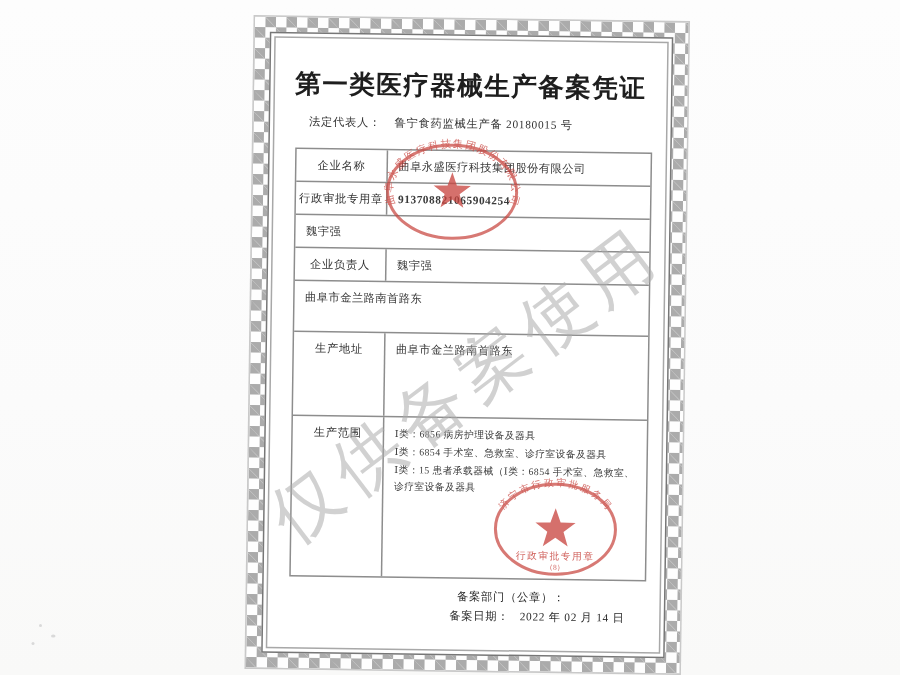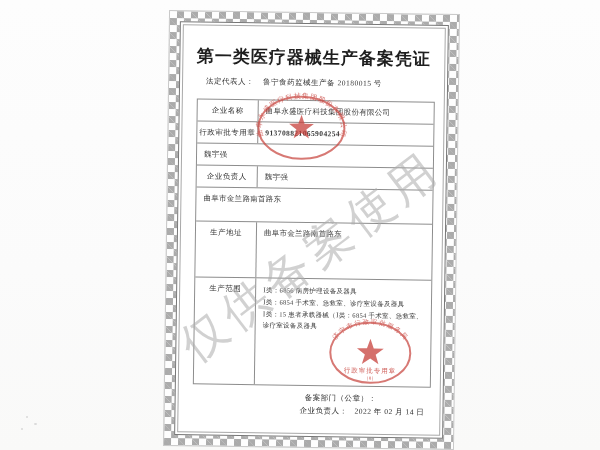--- a/index.html
+++ b/index.html
@@ -150,20 +150,20 @@
           <polygon points="44,22 47.4,31.5 57.4,31.7 49.4,37.8 52.3,47.4 44,41.6 35.7,47.4 38.6,37.8 30.6,31.7 40.6,31.5" fill="#c8453f" fill-opacity="0.9"></polygon>
           <text font-size="6.5" fill="#c8453f" letter-spacing="1.5" fill-opacity="0.9">
             <textPath href="#seal2-arc" startOffset="50%" text-anchor="middle">济宁市行政审批服务局</textPath>
           </text>
           <text x="44" y="56" text-anchor="middle" font-size="6.5" fill="#c8453f" letter-spacing="1">行政审批专用章</text>
           <text x="44" y="63" text-anchor="middle" font-size="5" fill="#c8453f">（8）</text>
         </svg>
 
         <div class="footer-dept">备案部门（公章）：</div>
         <div class="footer-date">
-          <span>企业负责人：</span>
+          <span>备案日期：</span>
           <span>2022 年 02 月 14 日</span>
         </div>
 
       </div>
     </div>
   </div>
 </div>
 
 </body></html>

